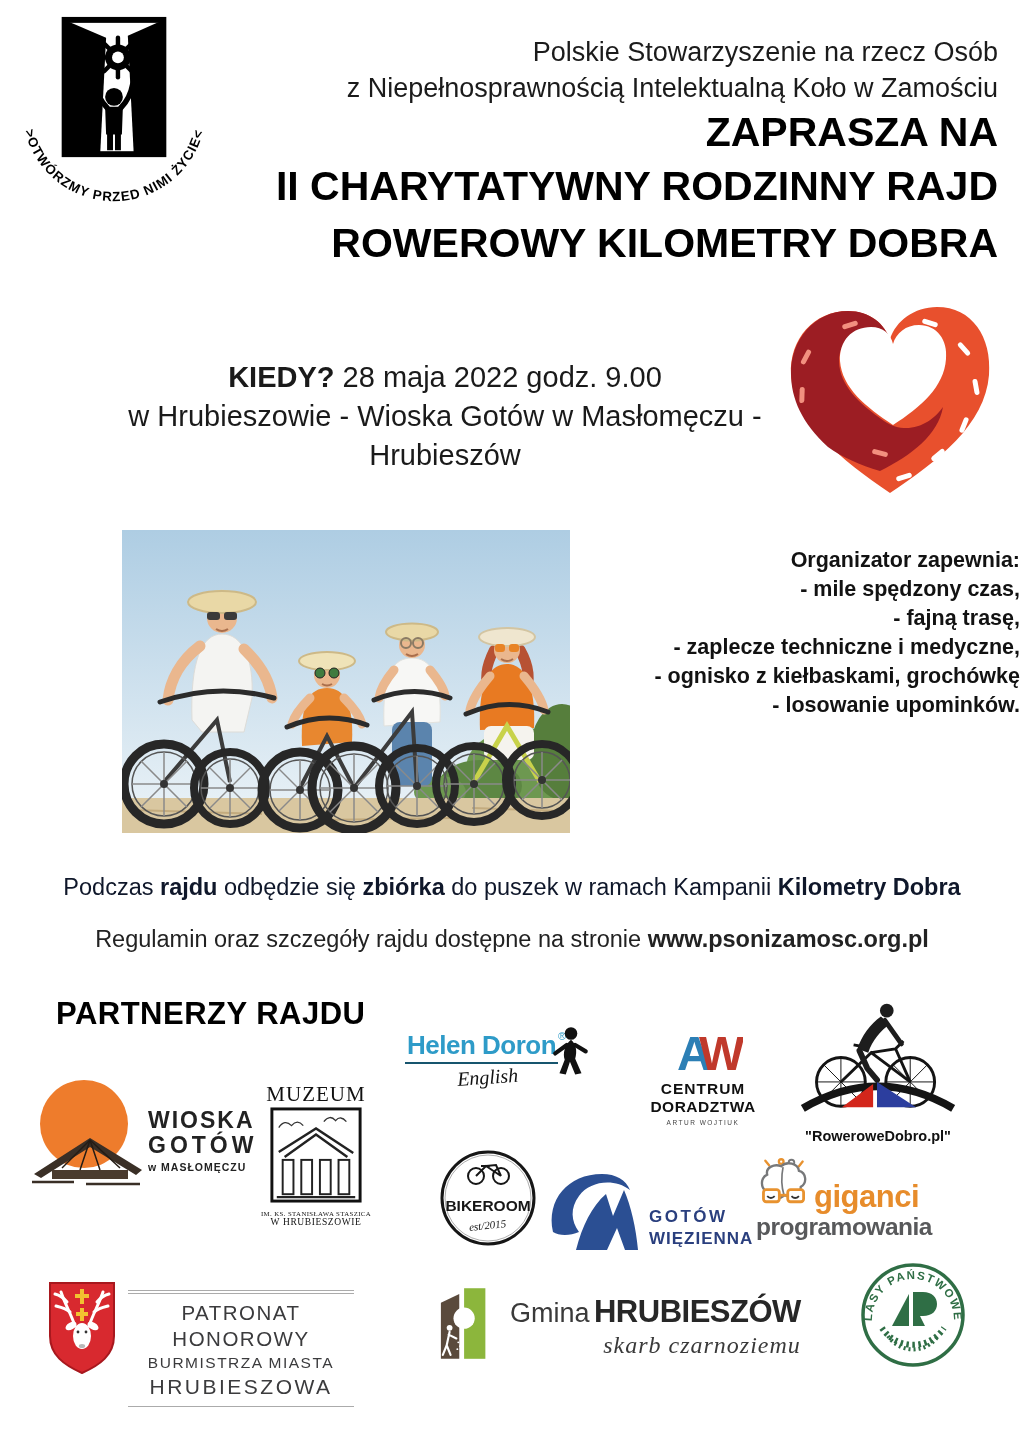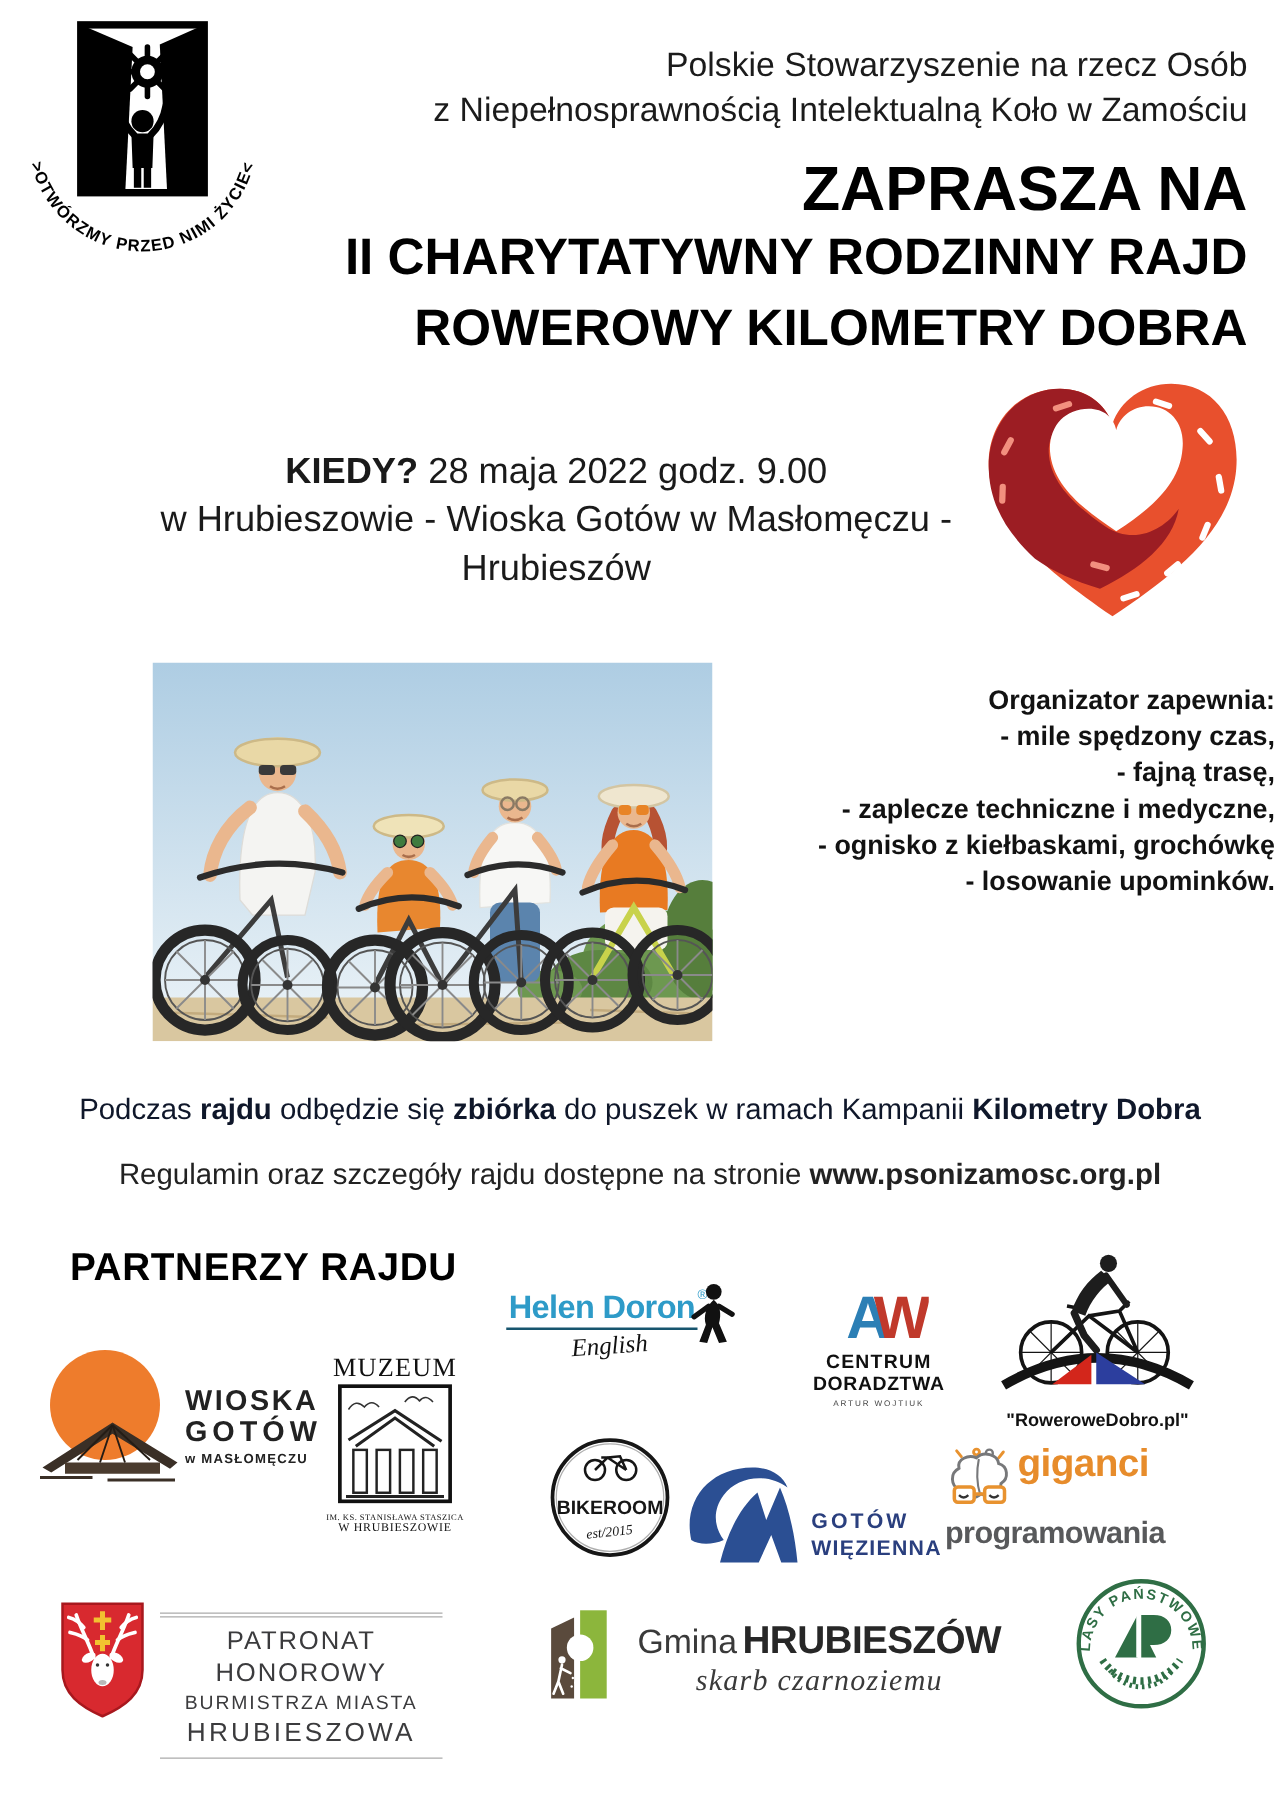--- a/index.html
+++ b/index.html
@@ -6,21 +6,21 @@
   html,body{background:#888}
   .page{position:relative;width:1024px;height:1444px;background:#ffffff;margin:0 auto;
         font-family:"Liberation Sans",sans-serif;color:#151515;overflow:hidden}
   .abs{position:absolute}
   .b{font-weight:bold}
 
   
   #psoni-logo{left:14px;top:12px;width:200px;height:232px}
   #header-block{left:188px;top:34px;width:810px;text-align:right}
   .org-line{font-size:27px;line-height:36px;color:#1b1b1b}
-  .invite-line{font-size:50px;line-height:52px;font-weight:bold;margin-top:19px;color:#000}
+  .invite-line{font-size:41px;line-height:52px;font-weight:bold;margin-top:0;color:#000}
   .title-line{font-size:41px;line-height:57px;font-weight:bold;color:#000}
 
   
   #event-details{left:30px;top:358px;width:830px;text-align:center;font-size:29px;line-height:39px;color:#1a1a1a}
   #heart-logo{left:780px;top:294px;width:220px;height:208px}
 
   
   #family-photo{left:122px;top:530px;width:448px;height:303px}
   #organizer{left:580px;top:546px;width:440px;text-align:right;font-weight:bold;
              font-size:21.5px;line-height:29px;color:#121212}
@@ -60,38 +60,38 @@
   .mz-cap2{font-family:"Liberation Serif",serif;font-size:9.5px;letter-spacing:.6px}
 
   #bikeroom-logo{left:438px;top:1144px;width:100px;height:115px}
 
   #sw-logo{left:546px;top:1166px;display:flex}
   .sw-text{margin-left:8px;padding-top:40px;color:#2A3F7E;font-weight:bold}
   .sw1{font-size:17px;letter-spacing:2.5px;line-height:22px}
   .sw2{font-size:17px;letter-spacing:1px;line-height:22px}
 
   #giganci-logo{left:756px;top:1156px;width:170px}
-  .gg-row{display:flex;}
+  .gg-row{display:flex;align-items:flex-end}
   .gg1{font-size:31px;font-weight:bold;color:#E78C2B;letter-spacing:-.5px;line-height:30px;margin-left:2px}
   .gg2{font-size:24.5px;font-weight:bold;color:#58595B;letter-spacing:-.5px;line-height:26px;margin-top:2px}
 
   #patronat-logo{left:46px;top:1280px;width:308px;display:flex}
   .pt-text{flex:1;margin-left:10px;padding-top:10px;color:#3B3B3D;text-align:center}
   .pt-rule{height:4px;border-top:1px solid #ababab;border-bottom:1px solid #ababab;margin-bottom:6px}
   .pt-rule2{height:1px;background:#ababab;margin-top:6px}
   .pt1{font-size:20.5px;letter-spacing:1.5px;line-height:26px}
   .pt2{font-size:15.5px;letter-spacing:1.5px;line-height:22px}
   .pt3{font-size:21px;letter-spacing:2.5px;line-height:26px}
 
   #gmina-logo{left:438px;top:1284px;display:flex;align-items:flex-start}
   .gm-text{margin-left:14px;padding-top:10px}
   .gm-pre{font-size:27px;color:#3a3a3a}
   .gm-name{font-size:31px;font-weight:bold;color:#272727;letter-spacing:-.5px}
   .gm-tag{font-family:"Liberation Serif",serif;font-style:italic;font-size:24px;color:#3a3a3a;
-          text-align:center;margin-top:2px;letter-spacing:1px}
+          text-align:right;margin-top:2px;letter-spacing:1px}
 
   #lasy-logo{left:858px;top:1260px;width:110px;height:110px}
 </style>
 </head>
 <body>
 
 <div class="page">
 
   <svg id="psoni-logo" class="abs" viewBox="0 0 200 235">
     <rect x="50" y="8" width="100" height="136" fill="#fff" stroke="#000" stroke-width="6"></rect>

